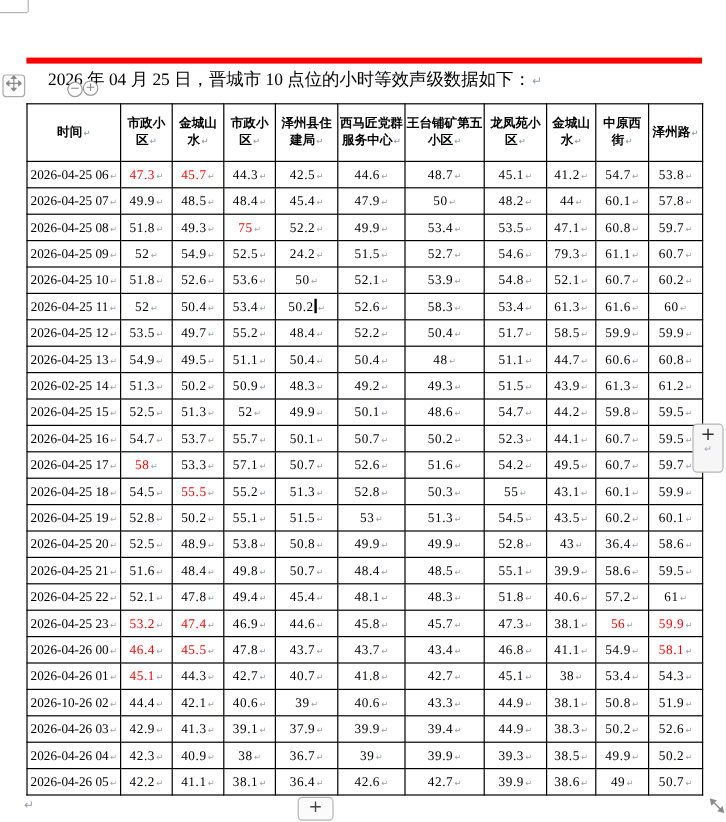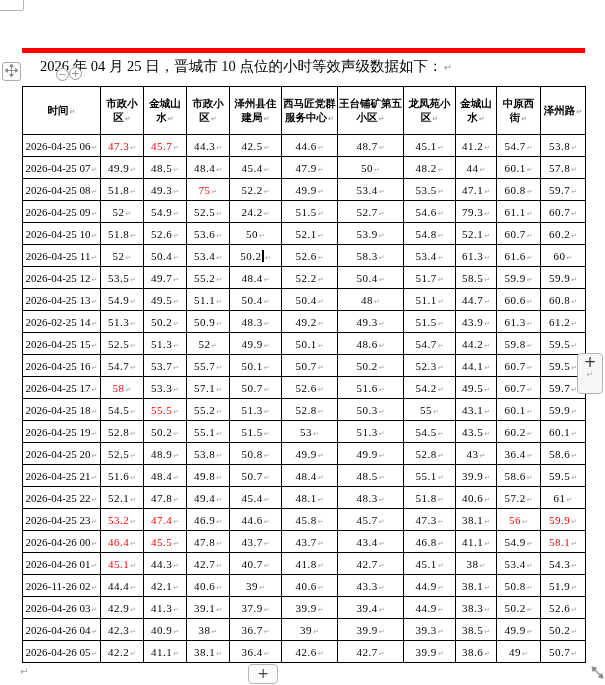--- a/index.html
+++ b/index.html
@@ -377,21 +377,21 @@
           <td><span class="val">42.7</span><span class="pmark">↵</span></td>
           <td><span class="val">40.7</span><span class="pmark">↵</span></td>
           <td><span class="val">41.8</span><span class="pmark">↵</span></td>
           <td><span class="val">42.7</span><span class="pmark">↵</span></td>
           <td><span class="val">45.1</span><span class="pmark">↵</span></td>
           <td><span class="val">38</span><span class="pmark">↵</span></td>
           <td><span class="val">53.4</span><span class="pmark">↵</span></td>
           <td><span class="val">54.3</span><span class="pmark">↵</span></td>
         </tr>
         <tr>
-          <td class="time-cell"><span>2026-11-26 02</span><span class="pmark">↵</span></td>
+          <td class="time-cell"><span>2026-10-26 02</span><span class="pmark">↵</span></td>
           <td><span class="val">44.4</span><span class="pmark">↵</span></td>
           <td><span class="val">42.1</span><span class="pmark">↵</span></td>
           <td><span class="val">40.6</span><span class="pmark">↵</span></td>
           <td><span class="val">39</span><span class="pmark">↵</span></td>
           <td><span class="val">40.6</span><span class="pmark">↵</span></td>
           <td><span class="val">43.3</span><span class="pmark">↵</span></td>
           <td><span class="val">44.9</span><span class="pmark">↵</span></td>
           <td><span class="val">38.1</span><span class="pmark">↵</span></td>
           <td><span class="val">50.8</span><span class="pmark">↵</span></td>
           <td><span class="val">51.9</span><span class="pmark">↵</span></td>

